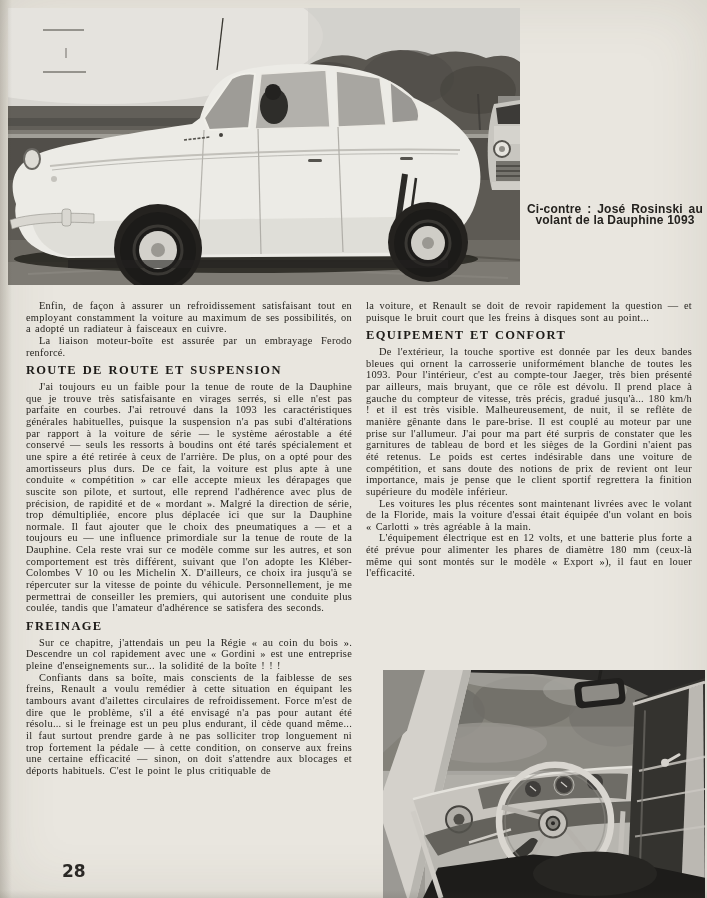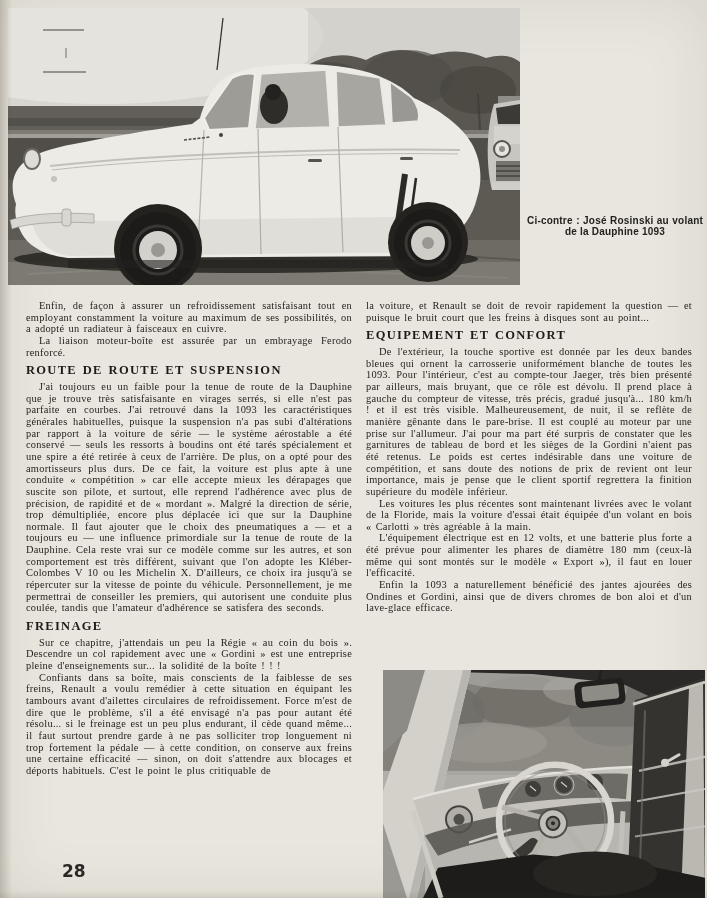--- a/index.html
+++ b/index.html
@@ -11,23 +11,23 @@
   }
   .scan-edge-left{position:absolute;left:0;top:0;width:12px;height:898px;
     background:linear-gradient(to right, rgba(70,62,48,.22), rgba(70,62,48,0));}
   .scan-edge-bottom{position:absolute;left:0;bottom:0;width:707px;height:8px;
     background:linear-gradient(to top, rgba(70,62,48,.10), rgba(70,62,48,0));}
   .photo{position:absolute;overflow:hidden;background:#b8b6b0;}
   .photo svg{display:block;width:100%;height:100%;}
   .photo-top{left:8px;top:8px;width:512px;height:277px;}
   .photo-interior{left:383px;top:670px;width:322px;height:228px;}
   .caption-block{
-    position:absolute;left:527px;top:215px;width:176px;
+    position:absolute;left:527px;top:204px;width:176px;
     font-family:"Liberation Sans", sans-serif;font-weight:bold;
-    font-size:10px;line-height:11px;letter-spacing:.2px;color:#24221f;
+    font-size:12px;line-height:11px;letter-spacing:.2px;color:#24221f;
   }
   .caption{text-align:justify;text-align-last:center;margin:0 0 14px 0;}
   .col{
     position:absolute;top:300px;width:326px;
     font-size:10.4px;line-height:11.65px;letter-spacing:.25px;word-spacing:1.4px;
     text-align:justify;color:#26241f;
   }
   .col-left{left:26px;}
   .col-right{left:366px;width:326px;}
   .col p{margin:0;text-indent:13px;}
@@ -153,21 +153,20 @@
     <p>Sur ce chapitre, j'attendais un peu la Régie « au coin du bois ». Descendre un col rapidement avec une « Gordini » est une entreprise pleine d'enseignements sur... la solidité de la boîte ! ! !</p>
     <p>Confiants dans sa boîte, mais conscients de la faiblesse de ses freins, Renault a voulu remédier à cette situation en équipant les tambours avant d'ailettes circulaires de refroidissement. Force m'est de dire que le problème, s'il a été envisagé n'a pas pour autant été résolu... si le freinage est un peu plus endurant, il cède quand même... il faut surtout prendre garde à ne pas solliciter trop longuement ni trop fortement la pédale — à cette condition, on conserve aux freins une certaine efficacité — sinon, on doit s'attendre aux blocages et déports habituels. C'est le point le plus critiquable de</p>
   </div>
 
   <div class="col col-right">
     <p class="no-indent">la voiture, et Renault se doit de revoir rapidement la question — et puisque le bruit court que les freins à disques sont au point...</p>
     <h2>EQUIPEMENT ET CONFORT</h2>
     <p>De l'extérieur, la touche sportive est donnée par les deux bandes bleues qui ornent la carrosserie uniformément blanche de toutes les 1093. Pour l'intérieur, c'est au compte-tour Jaeger, très bien présenté par ailleurs, mais bruyant, que ce rôle est dévolu. Il prend place à gauche du compteur de vitesse, très précis, gradué jusqu'à... 180 km/h ! et il est très visible. Malheureusement, de nuit, il se reflète de manière gênante dans le pare-brise. Il est couplé au moteur par une prise sur l'allumeur. J'ai pour ma part été surpris de constater que les garnitures de tableau de bord et les sièges de la Gordini n'aient pas été retenus. Le poids est certes indésirable dans une voiture de compétition, et sans doute des notions de prix de revient ont leur importance, mais je pense que le client sportif regrettera la finition supérieure du modèle inférieur.</p>
     <p>Les voitures les plus récentes sont maintenant livrées avec le volant de la Floride, mais la voiture d'essai était équipée d'un volant en bois « Carlotti » très agréable à la main.</p>
     <p>L'équipement électrique est en 12 volts, et une batterie plus forte a été prévue pour alimenter les phares de diamètre 180 mm (ceux-là même qui sont montés sur le modèle « Export »), il faut en louer l'efficacité.</p>
-    <p>Enfin la 1093 a naturellement bénéficié des jantes ajourées des Ondines et Gordini, ainsi que de divers chromes de bon aloi et d'un lave-glace efficace.</p>
   </div>
 
   <div class="photo photo-interior">
     <svg viewBox="0 0 322 226" preserveAspectRatio="none">
 
       <rect x="0" y="0" width="322" height="118" fill="#838179"></rect>
       <ellipse cx="60" cy="42" rx="42" ry="28" fill="#6f6d67" opacity="0.85"></ellipse>
       <ellipse cx="142" cy="32" rx="52" ry="26" fill="#6f6d67" opacity="0.8"></ellipse>
       <ellipse cx="232" cy="46" rx="46" ry="30" fill="#75736d" opacity="0.85"></ellipse>
       <ellipse cx="102" cy="72" rx="62" ry="20" fill="#989690" opacity="0.8"></ellipse>

